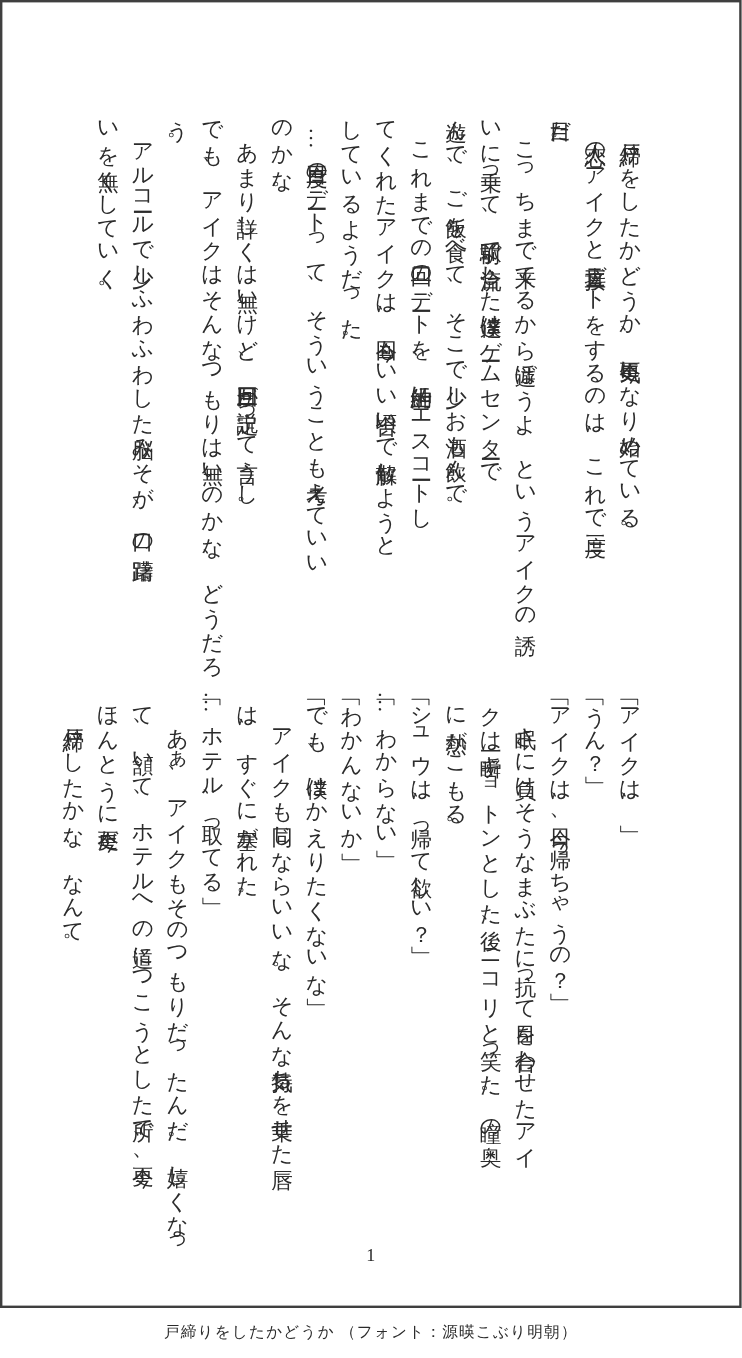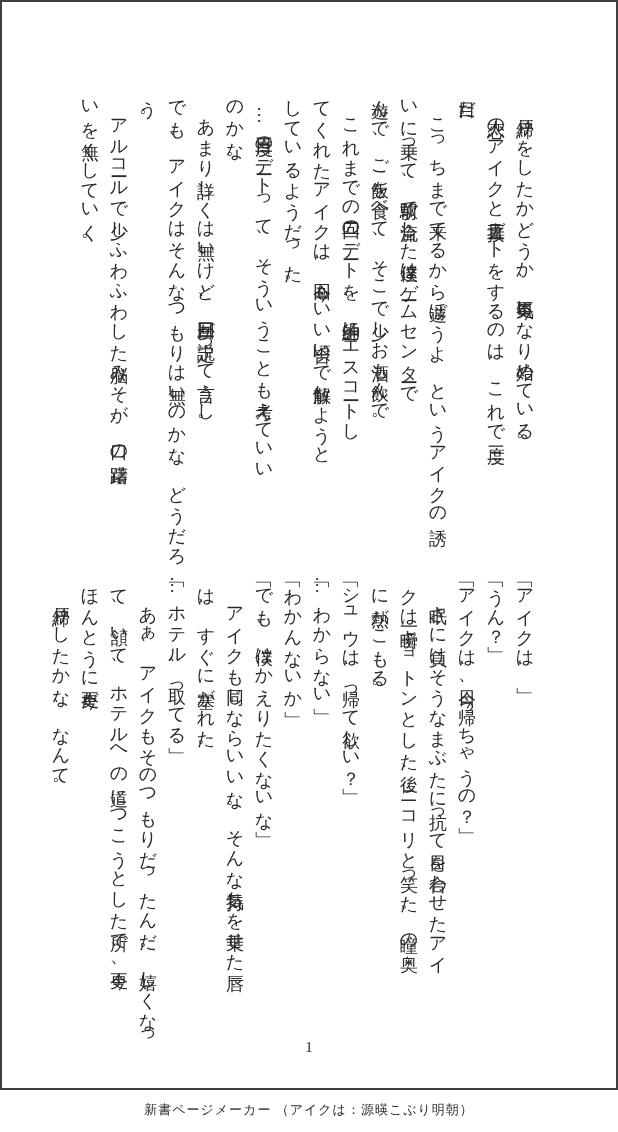--- a/index.html
+++ b/index.html
@@ -81,13 +81,13 @@
       <p class="tline">　アイクも同じならいいな。そんな気持ちを乗せた唇</p>
       <p class="tline">は、すぐに塞がれた。</p>
       <p class="tline">「…ホテル、取ってる」</p>
       <p class="tline">　あぁ、アイクもそのつもりだったんだ。嬉しくなっ</p>
       <p class="tline">て、頷いて、ホテルへの道につこうとした所で、今更、</p>
       <p class="tline">ほんとうに今更だ。</p>
       <p class="tline">　戸締りしたかな、なんて。</p>
     </div>
   <div class="page-number">1</div>
 </div>
-<div class="footer">新書ページメーカー （アイクは：源暎こぶり明朝）</div>
+<div class="footer">戸締りをしたかどうか （フォント：源暎こぶり明朝）</div>
 
 </body></html>

